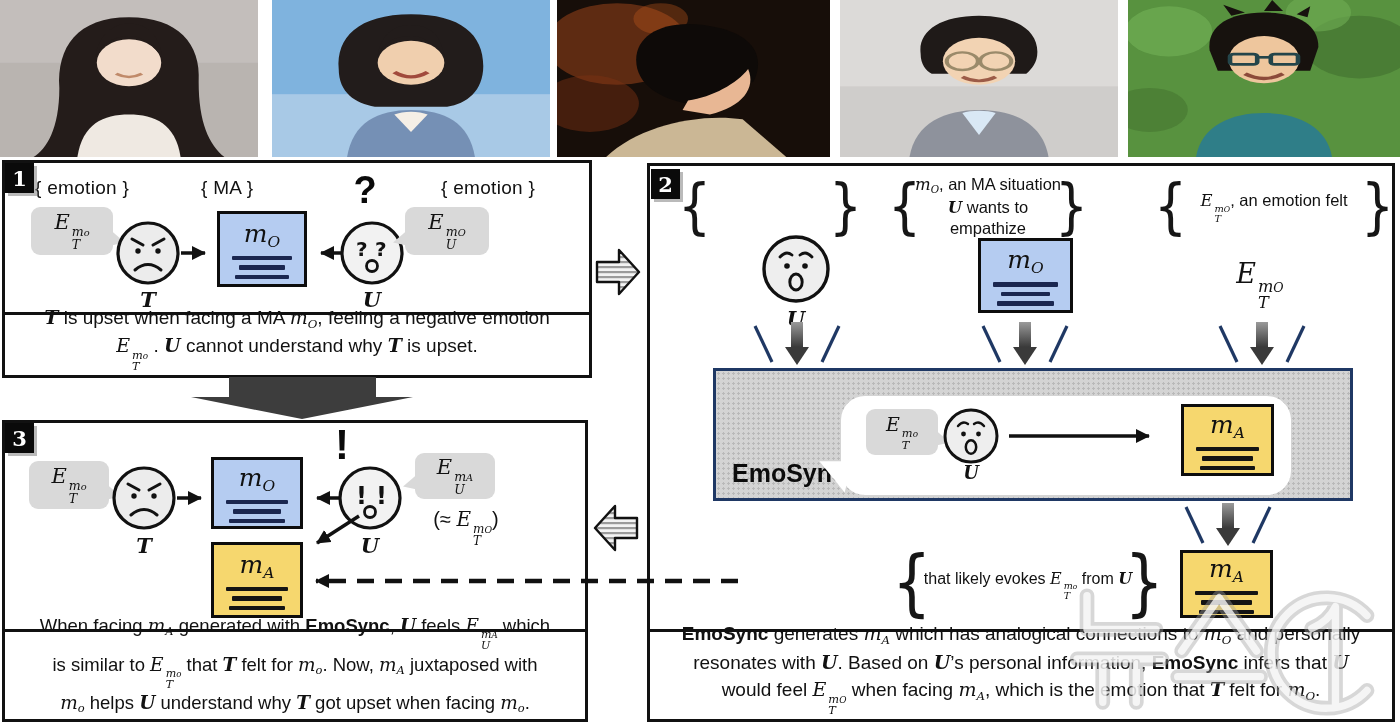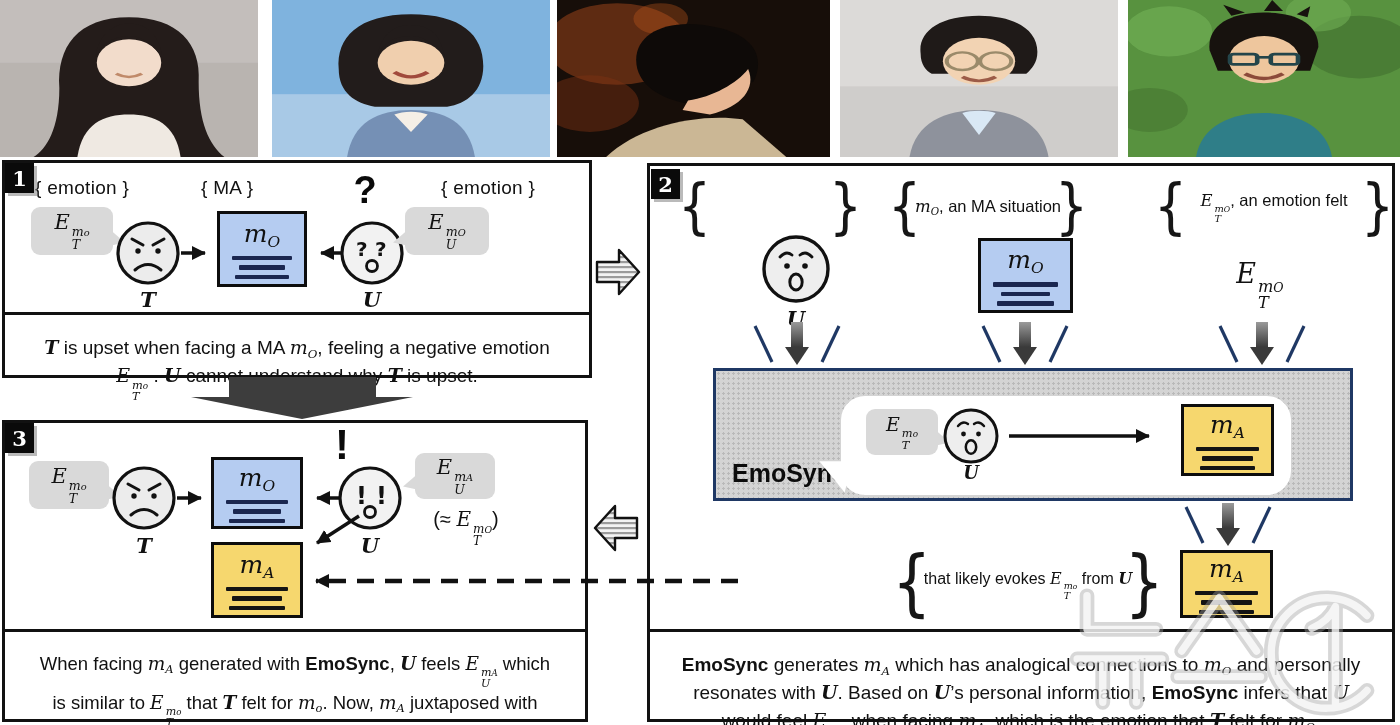--- a/index.html
+++ b/index.html
@@ -9,22 +9,22 @@
   
   .photo{position:absolute;top:0;height:157px;overflow:hidden;background:#ccc;}
   .photo svg{display:block;width:100%;height:100%;}
   
   .panel{position:absolute;border:3px solid #111;background:#fff;box-sizing:border-box;}
   .badge{position:absolute;width:29px;height:30px;background:#0a0a0a;color:#fff;
          display:flex;align-items:center;justify-content:center;
          font-family:"DejaVu Serif",serif;font-weight:bold;font-size:21px;
          box-shadow:3px 3px 0 rgba(130,130,130,.55);z-index:3;}
   .caption{position:absolute;left:0;right:0;bottom:0;border-top:3px solid #111;
-           display:flex;align-items:flex-start;justify-content:center;text-align:center;
-           font-size:19px;line-height:1.42;padding:19px 6px;box-sizing:border-box;}
+           display:flex;align-items:flex-end;justify-content:center;text-align:center;
+           font-size:19px;line-height:1.42;padding:2px 6px;box-sizing:border-box;}
   .tag{position:absolute;font-size:19px;letter-spacing:.3px;}
   .plabel{position:absolute;text-align:center;font-family:"DejaVu Serif",serif;
           font-style:italic;font-weight:bold;font-size:21px;}
   .mark{position:absolute;text-align:center;font-weight:bold;color:#0a0a0a;}
   
   .mt{font-family:"DejaVu Serif",serif;font-style:italic;white-space:nowrap;}
   .mt .sb{font-size:.62em;vertical-align:-.3em;}
   .mt .stk{display:inline-flex;flex-direction:column;font-size:.6em;line-height:1.02;
            vertical-align:-.55em;margin-left:2px;text-align:left;}
   .mt .ss{font-size:.78em;}
@@ -303,20 +303,21 @@
   <div class="panel" style="left:647px;top:163px;width:748px;height:559px">
     <div class="badge" style="left:1px;top:3px">2</div>
 
     <div class="bgroup" style="left:30px;top:10px;width:180px;height:62px">
       <span class="brace bo">{</span>
       <span class="brace bc">}</span>
     </div>
     <div class="bgroup" style="left:240px;top:10px;width:196px;height:62px">
       <span class="brace bo">{</span>
       <div><span><span class="mt"><span>m</span><span class="sb">O</span></span>, an MA situation</span></div>
+      <div><span><span class="bserif">U</span> wants to empathize</span></div>
       <span class="brace bc">}</span>
     </div>
     <div class="bgroup" style="left:506px;top:10px;width:236px;height:62px">
       <span class="brace bo">{</span>
       <div><span><span class="mt"><span>E</span><span class="stk">
                 <span><span>m</span><span class="ss">O</span></span>
                 <span>T</span>
               </span></span>, an emotion felt</span></div>
       <span class="brace bc">}</span>
     </div>

